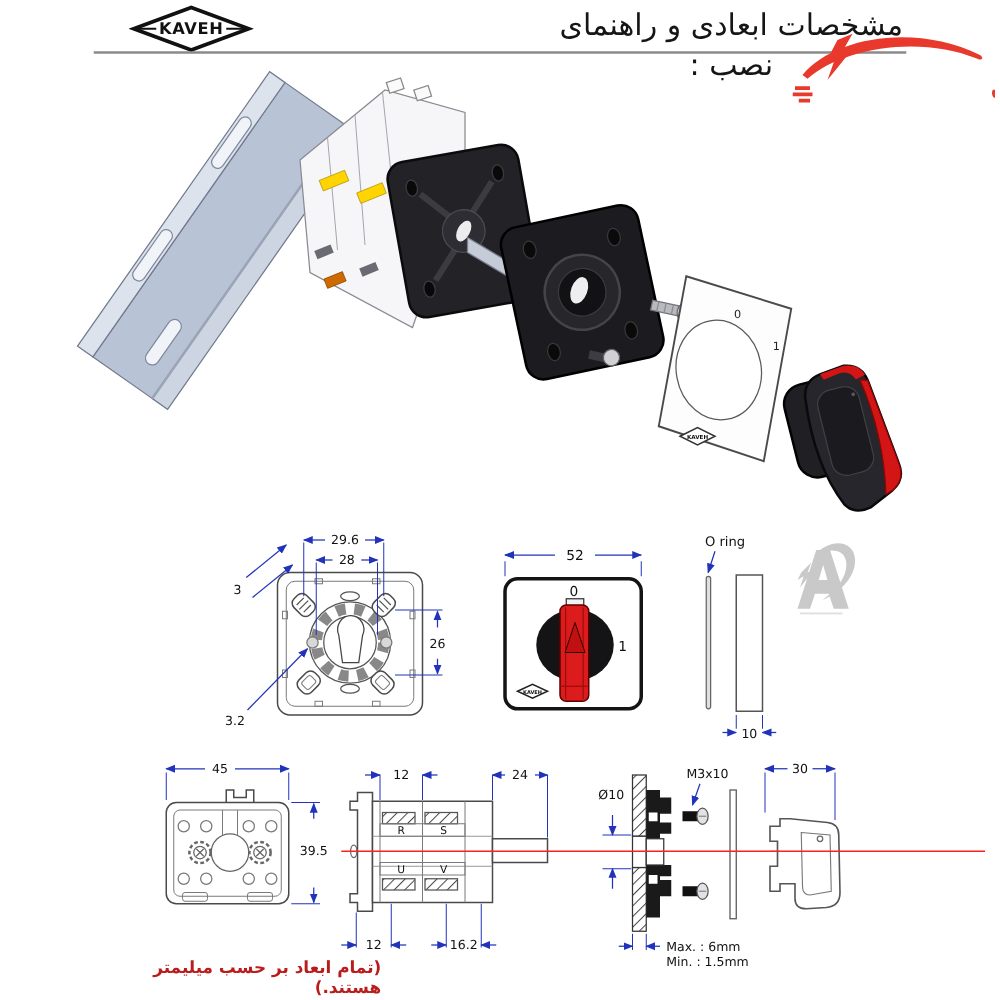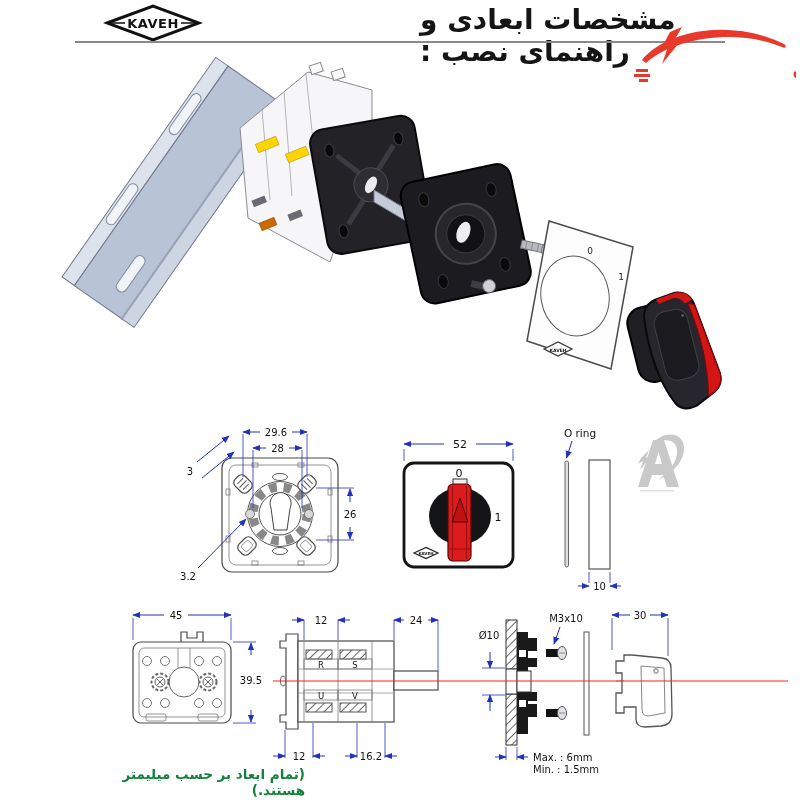--- a/index.html
+++ b/index.html
@@ -1,22 +1,22 @@
 <!DOCTYPE html>
 <html><head>
 <meta charset="utf-8">
 <style>
   html,body{margin:0;padding:0;background:#fff;}
   #page{position:relative;width:800px;height:800px;background:#ffffff;overflow:hidden;
         font-family:"DejaVu Sans",sans-serif;padding-left:16px;}
-  .title{position:absolute;top:4px;left:420px;width:330px;text-align:left;direction:rtl;
-         font-size:28px;font-weight:bold;color:#151515;line-height:32px;}
+  .title{position:absolute;top:4px;left:420px;width:330px;text-align:center;direction:rtl;
+         font-size:24px;font-weight:normal;color:#151515;line-height:32px;}
   .hrule{position:absolute;top:41px;left:75px;width:650px;height:2px;background:#8a8a8a;}
   .footnote{position:absolute;top:766px;left:85px;width:220px;direction:rtl;text-align:right;
-            font-size:13.5px;font-weight:bold;color:#15803d;}
+            font-size:13.5px;font-weight:bold;color:#b91c1c;}
   svg text{font-family:"DejaVu Sans",sans-serif;}
   .dimtxt{font-size:10px;fill:#111;}
   .dimline{stroke:#2233bb;stroke-width:1;fill:none;}
   .extline{stroke:#2233bb;stroke-width:0.8;fill:none;}
   .part{stroke:#4a4a4a;stroke-width:1.2;fill:#fff;}
   .part2{stroke:#7a7a7a;stroke-width:0.8;fill:none;}
 </style>
 </head>
 <body>
 

